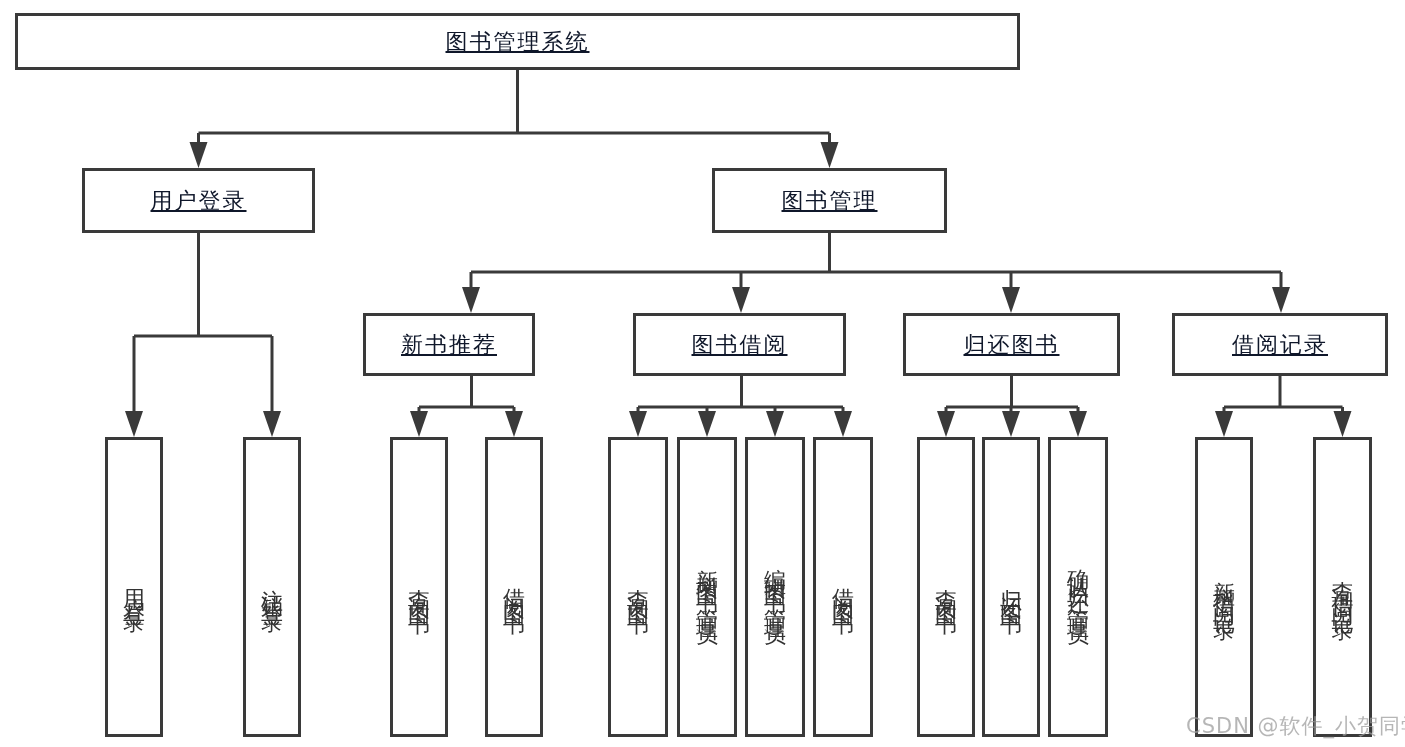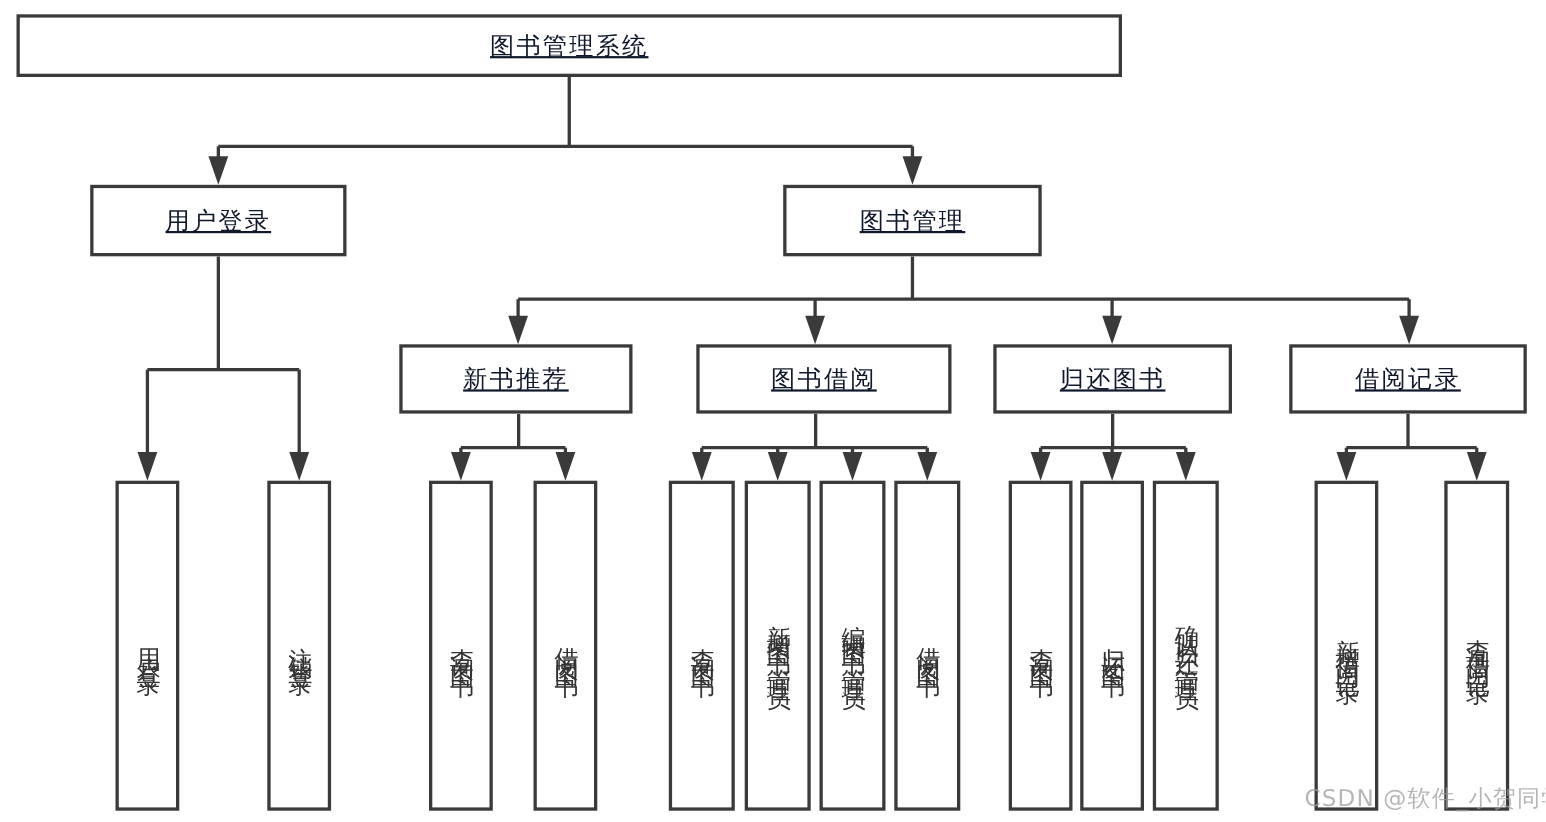--- a/index.html
+++ b/index.html
@@ -136,24 +136,24 @@
     <span class="h-label">图书管理系统</span>
   </div>
 
   <div class="node" style="left:82px; top:168px; width:233px; height:65px;">
     <span class="h-label">用户登录</span>
   </div>
   <div class="node" style="left:712px; top:168px; width:235px; height:65px;">
     <span class="h-label">图书管理</span>
   </div>
 
-  <div class="node" style="left:363px; top:313px; width:212px; height:63px;">
+  <div class="node" style="left:363px; top:313px; width:172px; height:63px;">
     <span class="h-label">新书推荐</span>
   </div>
-  <div class="node" style="left:633px; top:313px; width:232px; height:63px;">
+  <div class="node" style="left:633px; top:313px; width:213px; height:63px;">
     <span class="h-label">图书借阅</span>
   </div>
   <div class="node" style="left:903px; top:313px; width:217px; height:63px;">
     <span class="h-label">归还图书</span>
   </div>
   <div class="node" style="left:1172px; top:313px; width:216px; height:63px;">
     <span class="h-label">借阅记录</span>
   </div>
 
   <div class="node" style="left:105px; top:437px; width:58px; height:300px;">

